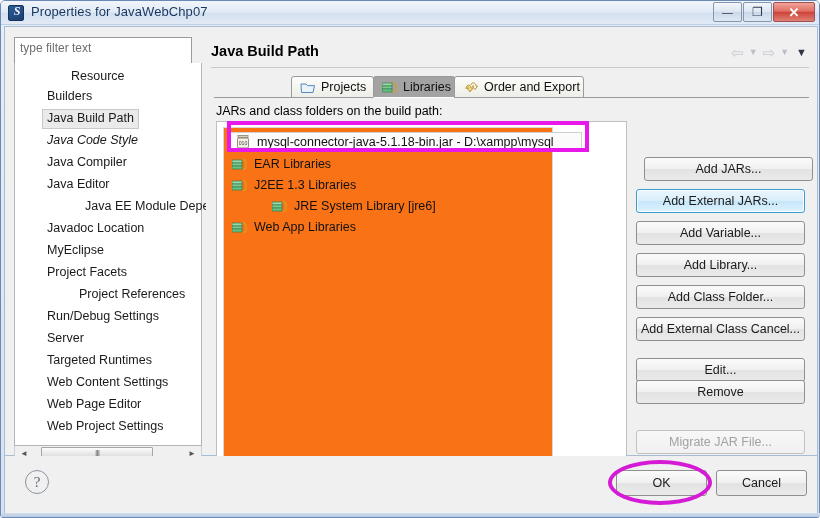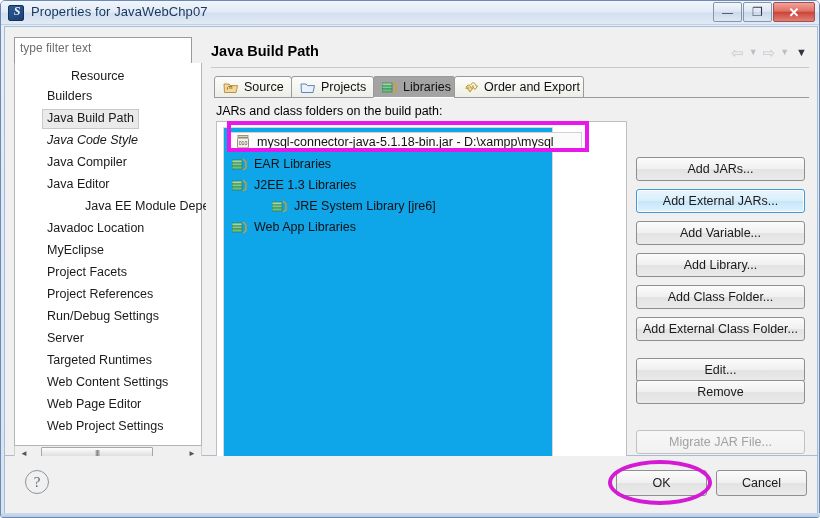--- a/index.html
+++ b/index.html
@@ -172,21 +172,21 @@
   }
   #list-panel {
     position: absolute; left: 10px; top: 90px;
     width: 411px; height: 347px;
     background: #ffffff;
     border: 1px solid #bfbfbf;
   }
   #list-inner {
     position: absolute; left: 6px; top: 5px;
     width: 330px; height: 336px;
-    background: #0ea5e9;
+    background: #f97316;
     border: 1px solid #d8d8d8;
     text-decoration: underline;
   }
   .list-row {
     position: absolute; left: 8px;
     height: 20px; display: flex; align-items: center; gap: 6px;
     font-size: 12.5px; color: #111; white-space: nowrap;
   }
   .list-row.first {
     border: 1px solid #d0d0d0; background: #fbfbfb;
@@ -293,21 +293,21 @@
         <div class="tree-item" style="top: 4px; margin-left: 24px;">Resource</div>
         <div class="tree-item" style="top: 24px;">Builders</div>
         <div class="tree-item selected" style="top: 46px;">Java Build Path</div>
         <div class="tree-item" style="top: 68px; font-style: italic;">Java Code Style</div>
         <div class="tree-item" style="top: 90px;">Java Compiler</div>
         <div class="tree-item" style="top: 112px;">Java Editor</div>
         <div class="tree-item" style="top: 134px; margin-left: 38px;">Java EE Module Depend</div>
         <div class="tree-item" style="top: 156px;">Javadoc Location</div>
         <div class="tree-item" style="top: 178px;">MyEclipse</div>
         <div class="tree-item" style="top: 200px;">Project Facets</div>
-        <div class="tree-item" style="top: 222px;">Project References</div>
+        <div class="tree-item" style="top: 222px; margin-left: 32px;">Project References</div>
         <div class="tree-item" style="top: 244px;">Run/Debug Settings</div>
         <div class="tree-item" style="top: 266px;">Server</div>
         <div class="tree-item" style="top: 288px;">Targeted Runtimes</div>
         <div class="tree-item" style="top: 310px;">Web Content Settings</div>
         <div class="tree-item" style="top: 332px;">Web Page Editor</div>
         <div class="tree-item" style="top: 354px;">Web Project Settings</div>
       </div>
 
     <div id="tree-hscroll">
       <div class="arr l">◄</div>
@@ -323,27 +323,20 @@
         <span class="nav-arrow">⇦</span>
         <span class="nav-caret">▼</span>
         <span class="nav-arrow">⇨</span>
         <span class="nav-caret">▼</span>
         <span class="nav-caret dark">▼</span>
       </div>
 
       <div id="title-sep"></div>
 
       <div id="tabstrip">
-          <div class="tab" style="left: 0px; width: 78px;">
-            <span class="tabicon"><svg width="16" height="14" viewBox="0 0 16 14">
-                <path d="M1 4 L6 4 L7.4 5.6 L14.5 5.6 L13 12.5 L1.5 12.5 Z" fill="#f5d89a" stroke="#b08a3a" stroke-width="0.9"></path>
-                <path d="M5.2 6.4 h4 M6 8 h3.6 M4.4 7.2 v2.4" stroke="#8a6a1f" stroke-width="0.9" fill="none"></path>
-              </svg></span>
-            <span>Source</span>
-          </div>
           <div class="tab" style="left: 77px; width: 83px;">
             <span class="tabicon"><svg width="16" height="14" viewBox="0 0 16 14">
                 <path d="M1 4 L6 4 L7.4 5.6 L14.5 5.6 L13 12.5 L1.5 12.5 Z" fill="#eaf2fb" stroke="#5a84bd" stroke-width="1"></path>
               </svg></span>
             <span>Projects</span>
           </div>
           <div class="tab active" style="left: 159px; width: 82px;">
             <span class="tabicon"><svg width="16" height="14" viewBox="0 0 16 14">
                 <rect x="0" y="3" width="10" height="3" fill="#9fd7a8" stroke="#2f7d4f" stroke-width="0.7"></rect>
                 <rect x="0" y="6" width="10" height="3" fill="#7fc98f" stroke="#2f7d4f" stroke-width="0.7"></rect>
@@ -406,26 +399,26 @@
                   <rect x="0" y="6" width="10" height="3" fill="#7fc98f" stroke="#2f7d4f" stroke-width="0.7"></rect>
                   <rect x="0" y="9" width="10" height="3" fill="#6cc07f" stroke="#2f7d4f" stroke-width="0.7"></rect>
                   <path d="M11 2 L14 5 L14 11 L11 13" fill="none" stroke="#d99b22" stroke-width="1.4"></path>
                 </svg></span>
               <span>Web App Libraries</span>
             </div>
           </div>
       </div>
 
       <div id="side-buttons">
-          <div class="sidebtn" style="top: 126px;">Add JARs...</div>
+          <div class="sidebtn" style="top: 126px; margin-left: 8px;">Add JARs...</div>
           <div class="sidebtn focused" style="top: 158px;">Add External JARs...</div>
           <div class="sidebtn" style="top: 190px;">Add Variable...</div>
           <div class="sidebtn" style="top: 222px;">Add Library...</div>
           <div class="sidebtn" style="top: 254px;">Add Class Folder...</div>
-          <div class="sidebtn" style="top: 286px;">Add External Class Folder...</div>
+          <div class="sidebtn" style="top: 286px;">Add External Class Cancel...</div>
           <div class="sidebtn" style="top: 327px;">Edit...</div>
           <div class="sidebtn" style="top: 349px;">Remove</div>
           <div class="sidebtn disabled" style="top: 399px;">Migrate JAR File...</div>
         </div>
 
     </div>
   </div>
 
   <div id="footer">
     <div id="help-icon">?</div>

